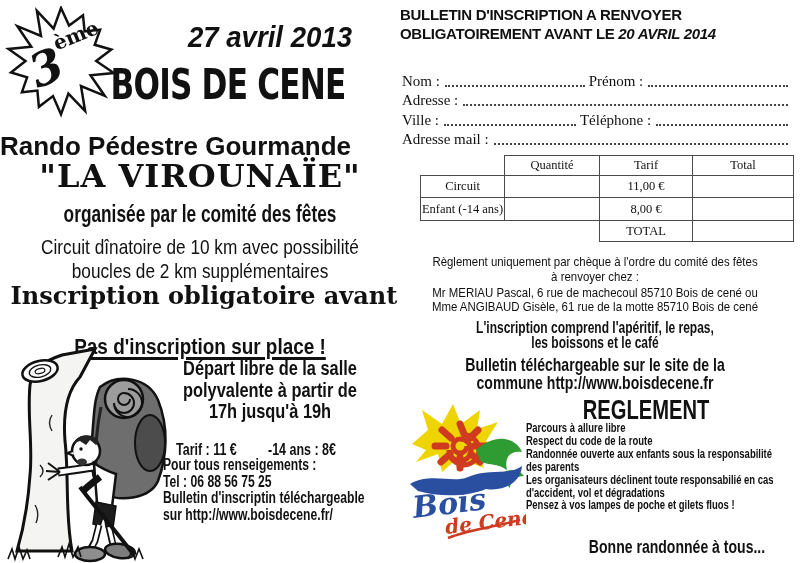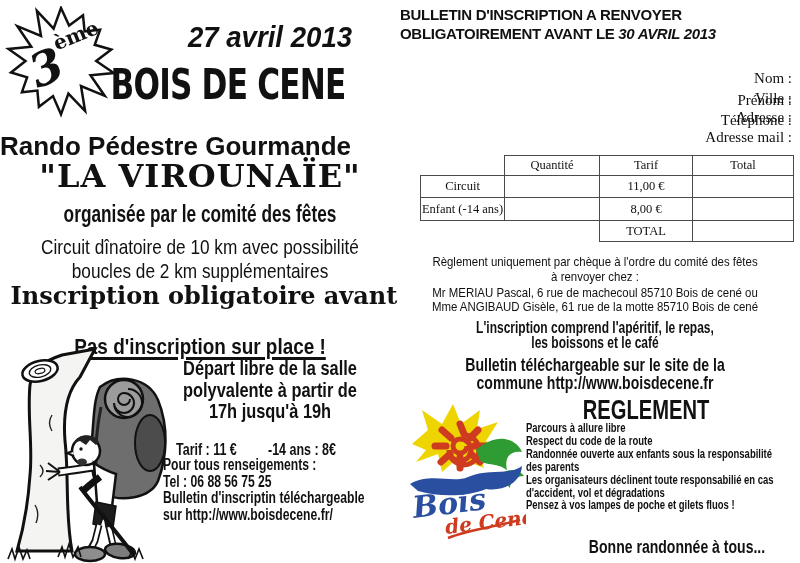--- a/index.html
+++ b/index.html
@@ -32,21 +32,21 @@
   .l-tarif2{left:268px;top:441px;font-size:16px;font-weight:bold;transform:scaleX(.78);
             transform-origin:left top;white-space:nowrap;}
   .l-info{left:163px;top:457px;width:320px;font-size:16px;font-weight:bold;line-height:16.5px;
           transform:scaleX(.76);transform-origin:left top;white-space:nowrap;}
 
   
   .r-header{left:400px;top:6px;width:394px;font-weight:bold;}
   .r-h1,.r-h2{font-size:15px;line-height:18.5px;letter-spacing:-.3px;white-space:nowrap;}
   .r-h3{font-size:19.5px;line-height:23px;letter-spacing:-.5px;white-space:nowrap;}
   .r-form{left:402px;top:70px;width:390px;font-family:"Liberation Serif",serif;font-size:15px;}
-  .frow{display:flex;align-items:flex-end;height:19.5px;white-space:nowrap;flex-direction:column;}
+  .frow{display:flex;align-items:flex-end;height:19.5px;white-space:nowrap;}
   .dots{flex:1;border-bottom:2px dotted #444;margin:0 4px 3px 5px;}
   .price-table{left:420px;top:155px;border-collapse:collapse;font-family:"Liberation Serif",serif;
                font-size:12.5px;}
   .price-table td{text-align:center;padding:0;white-space:nowrap;}
   .price-table td.cell{border:1px solid #4a4a4a;}
   .price-table td.ghost{border:none;}
   .r-payment{left:400px;top:255px;width:390px;text-align:center;font-size:13px;line-height:14.5px;
              transform:scaleX(.88);transform-origin:center top;white-space:nowrap;}
   .r-payee{left:400px;top:286px;width:390px;text-align:center;font-size:13px;line-height:13.5px;
            transform:scaleX(.88);transform-origin:center top;white-space:nowrap;}
@@ -166,38 +166,38 @@
 
     <g fill="none" stroke="#111" stroke-width="1.6">
       <path d="M8 214 l4 -10 l3 10 l4 -12 l4 12 l4 -9 l3 9"></path>
       <path d="M58 212 l4 -10 l3 10 l4 -13 l4 13 l5 -10 l3 10"></path>
       <path d="M128 214 l4 -8 l3 8 l4 -10 l4 10"></path>
     </g>
   </svg>
 
   <div class="abs r-header">
     <div class="r-h1">BULLETIN D'INSCRIPTION A RENVOYER</div>
-    <div class="r-h2"><span>OBLIGATOIREMENT AVANT LE </span><i>30 AVRIL 2013</i></div>
+    <div class="r-h2"><span>OBLIGATOIREMENT AVANT LE </span><i>20 AVRIL 2014</i></div>
   </div>
 
   <div class="abs r-form">
     <div class="frow">
       <span>Nom :</span>
       <span class="dots"></span>
       <span>Prénom :</span>
       <span class="dots"></span>
     </div>
     <div class="frow">
+      <span>Adresse :</span>
+      <span class="dots"></span>
+    </div>
+    <div class="frow">
       <span>Ville :</span>
       <span class="dots"></span>
       <span>Téléphone :</span>
-      <span class="dots"></span>
-    </div>
-    <div class="frow">
-      <span>Adresse :</span>
       <span class="dots"></span>
     </div>
     <div class="frow">
       <span>Adresse mail :</span>
       <span class="dots"></span>
     </div>
   </div>
 
   <table class="abs price-table">
     <colgroup>

